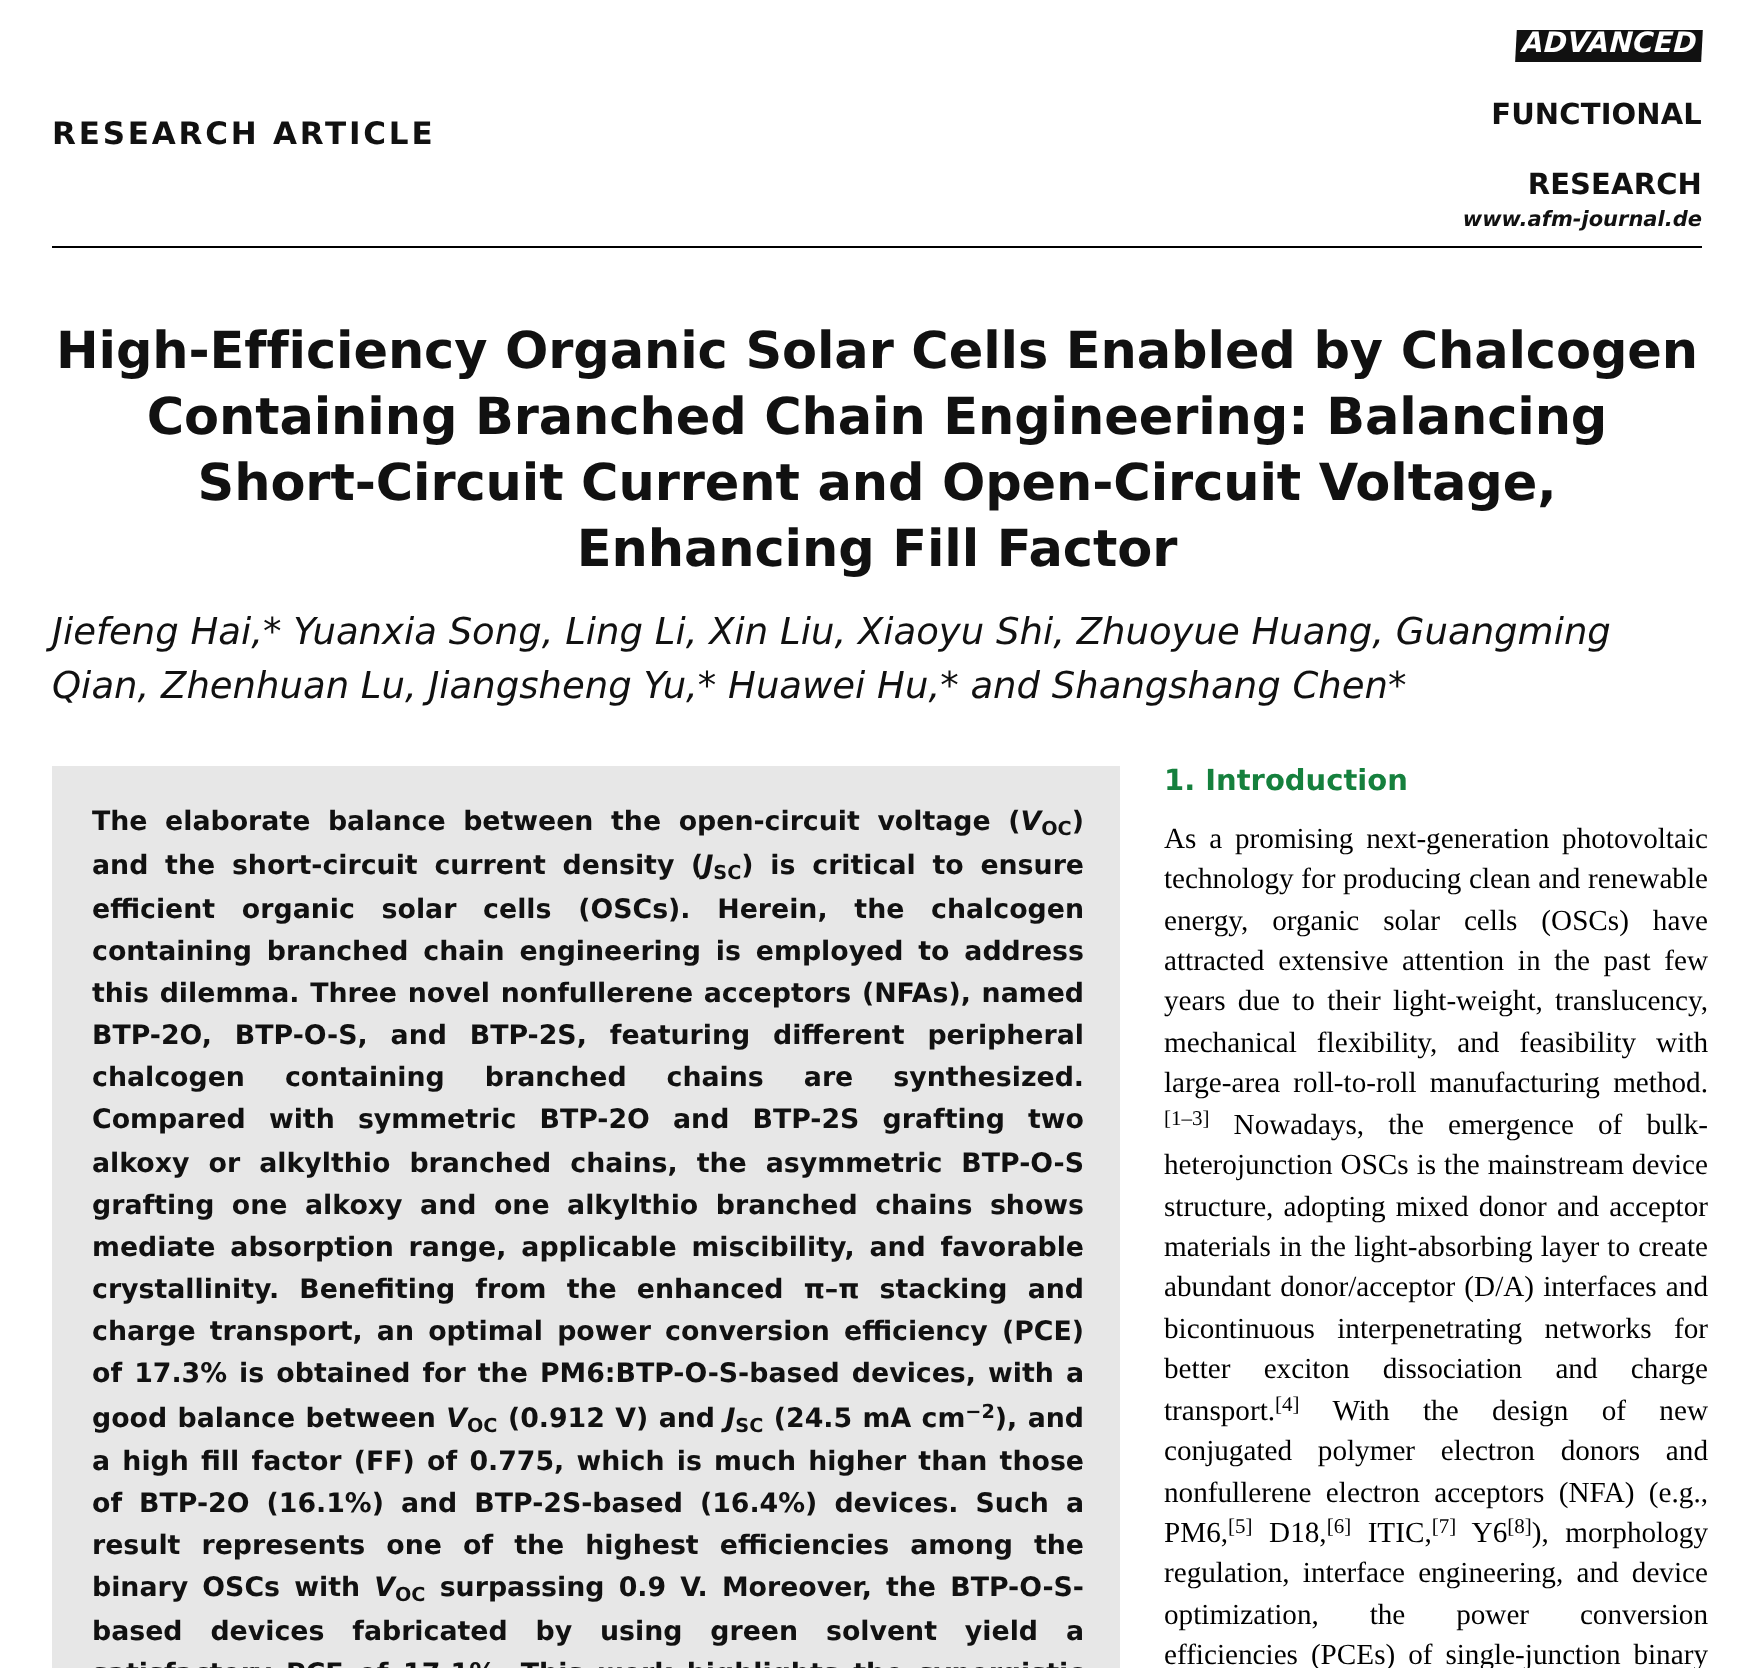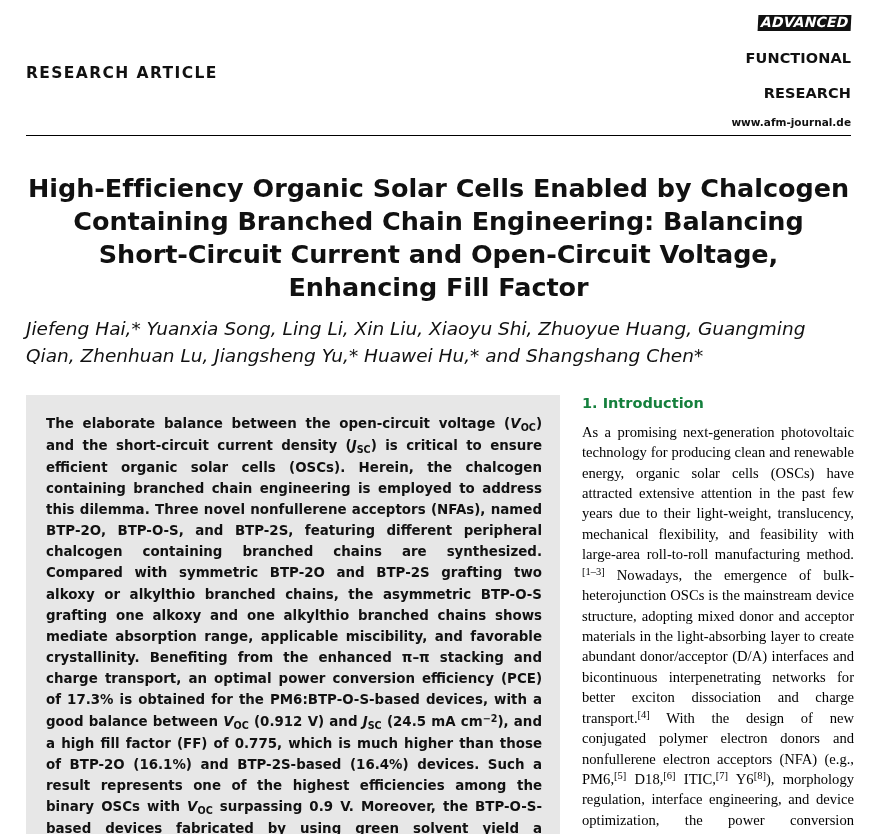--- a/index.html
+++ b/index.html
@@ -56,25 +56,26 @@
   }
   .brand-line {
     font-family: "DejaVu Sans", sans-serif;
     font-weight: bold;
     font-size: 14.5px;
     color: #111;
     letter-spacing: 0.005em;
     margin-top: 20px;
   }
   .brand-url {
-    margin-top: 16px;
+    margin-top: 4px;
     font-family: "DejaVu Sans", sans-serif;
     font-weight: bold;
     font-size: 10.5px;
     color: #111;
+    font-style: italic;
   }
   .rule {
     border: 0;
     border-top: 1.6px solid #000;
     margin: 7px 0 0 0;
   }
 
   
   .title {
     font-family: "DejaVu Sans", sans-serif;

